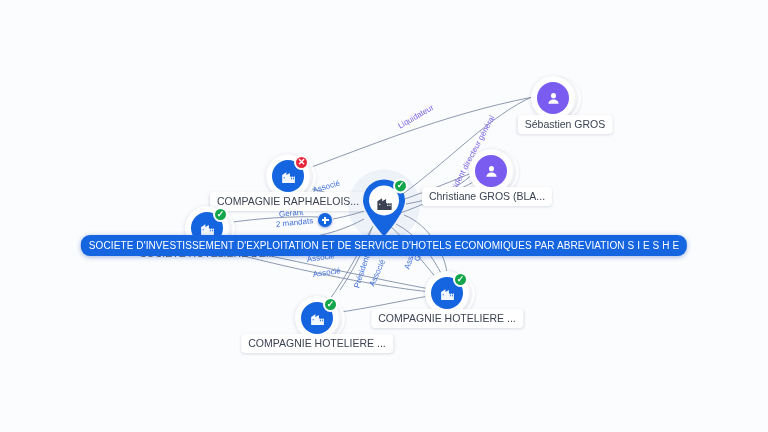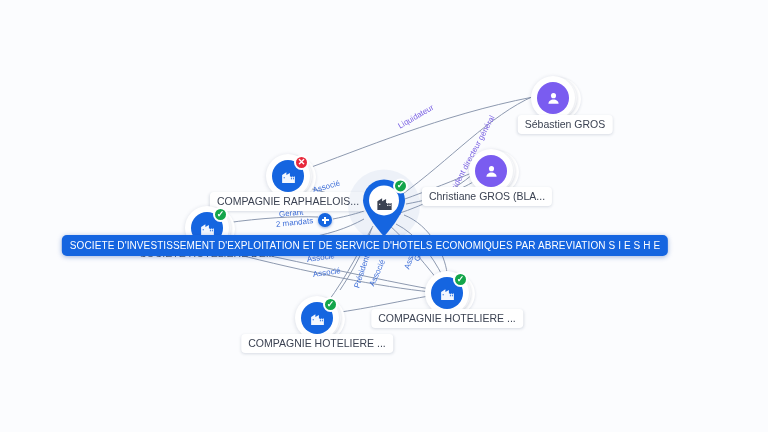--- a/index.html
+++ b/index.html
@@ -340,15 +340,15 @@
         <rect x="15.4" y="14.4" width="1.5" height="1.5" fill="#ffffff"></rect>
         <rect x="18.2" y="14.4" width="1.5" height="1.5" fill="#ffffff"></rect>
         <rect x="5.2" y="13" width="1.5" height="1.5" fill="#ffffff"></rect>
       </svg>
     </div>
     <div class="badge ok">
       <span>✓</span>
     </div>
   </div>
 
-  <div class="nlabel selected" style="left:365px; top:235px;">SOCIETE D'INVESTISSEMENT D'EXPLOITATION ET DE SERVICE D'HOTELS ECONOMIQUES PAR ABREVIATION S I E S H E</div>
+  <div class="nlabel selected" style="left:384px; top:235px;border-radius:9px;">SOCIETE D'INVESTISSEMENT D'EXPLOITATION ET DE SERVICE D'HOTELS ECONOMIQUES PAR ABREVIATION S I E S H E</div>
 
 </div>
 
 </body></html>

